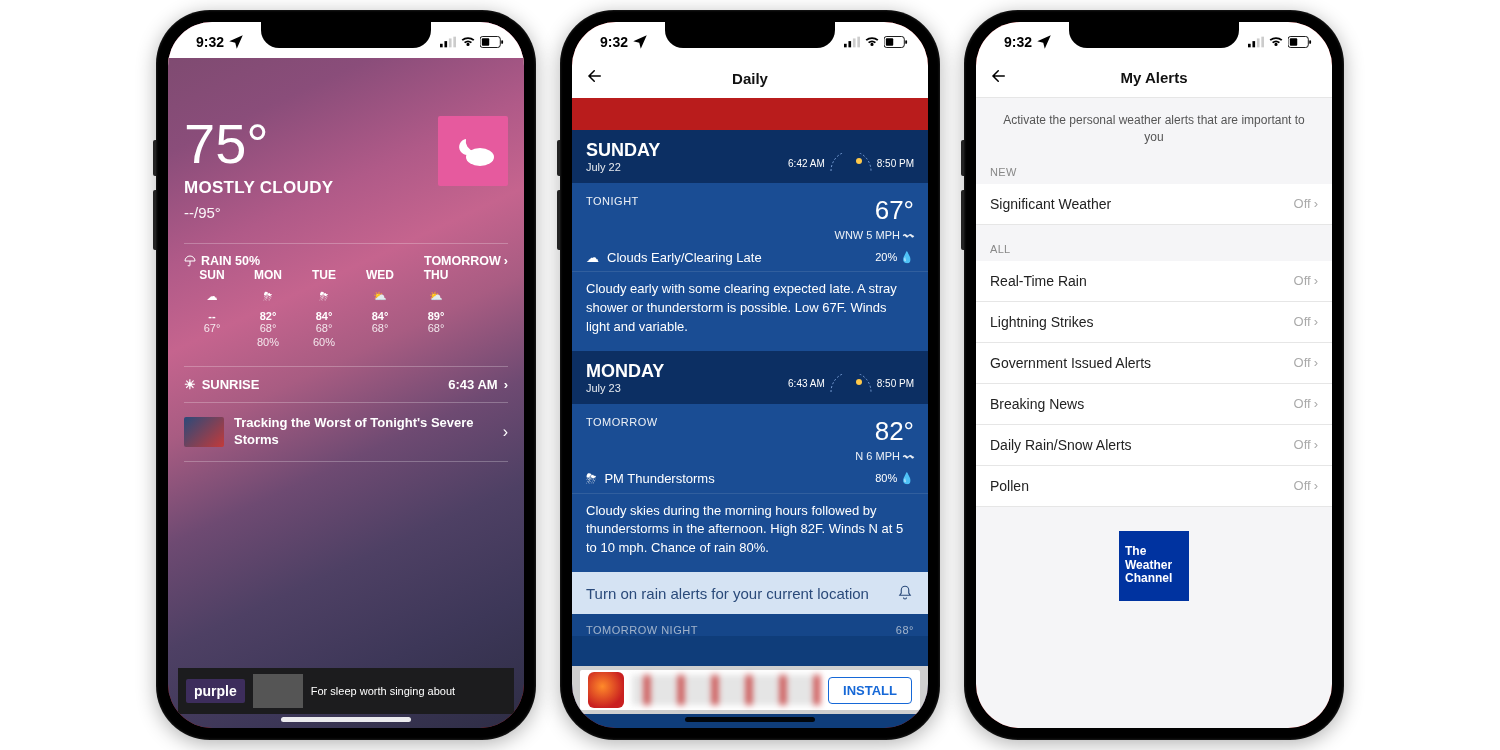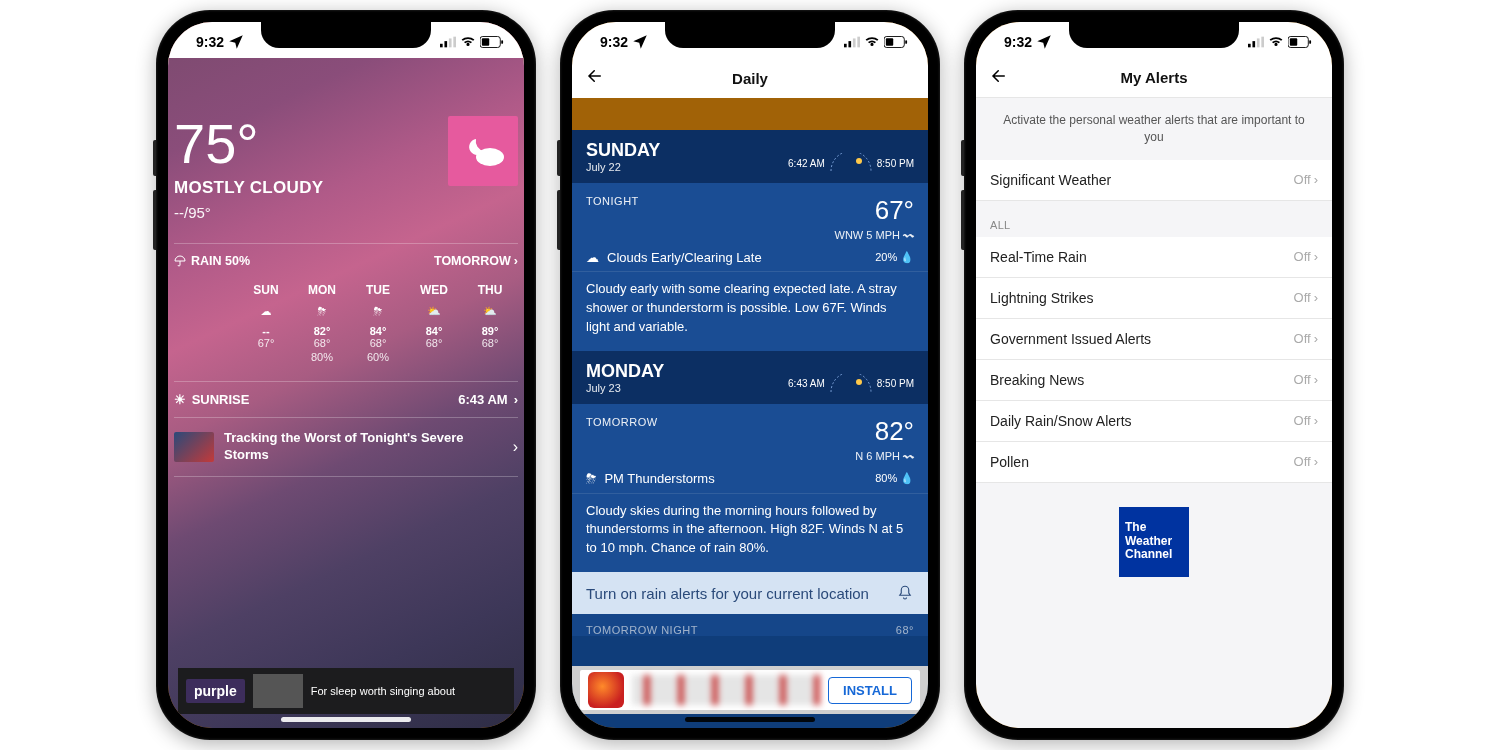--- a/index.html
+++ b/index.html
@@ -31,21 +31,21 @@
     border-radius:2px 0 0 2px;
   }
   .phone::before { top:130px; height:36px; }
   .phone::after  { top:180px; height:60px; }
   .screen {
     width: 100%;
     height: 100%;
     border-radius: 44px;
     overflow: hidden;
     position: relative;
-    background: #a16207;
+    background: #b91c1c;
   }
   .notch {
     position: absolute;
     top: 0;
     left: 50%;
     transform: translateX(-50%);
     width: 170px;
     height: 26px;
     background: #000;
     border-radius: 0 0 18px 18px;
@@ -83,32 +83,32 @@
         #c5648e 38%, #a85c82 48%, #6e4a72 60%,
         #4e4064 72%, #3d3758 85%, #2e2d45 100%);
   }
   .s1 .statusbar { color:#000; background:#fff; }
   .s1 .topbar {
     background:#fff; height:40px;
     display:flex; align-items:center; justify-content:space-between;
     padding:0 14px;
   }
   .s1 .loc { display:flex; align-items:center; gap:4px; font-weight:600; font-size:15px; color:#222;}
-  .s1-content { position:relative; z-index:10; padding:18px 6px; color:#fff; }
+  .s1-content { position:relative; z-index:10; padding:18px 16px; color:#fff; }
   .s1 .temp-row { display:flex; justify-content:space-between; align-items:flex-start; }
   .s1 .temp { font-size:56px; font-weight:300; line-height:1; }
   .s1 .cond { font-size:17px; font-weight:600; letter-spacing:.3px; margin-top:6px; }
   .s1 .hi-lo { font-size:15px; margin-top:6px; opacity:.95;}
   .s1 .weather-tile {
     width:70px; height:70px; background:#e65a9e;
     border-radius:2px; display:flex; align-items:center; justify-content:center;
   }
   .s1 .divider { border-top:1px solid rgba(255,255,255,.25); margin:22px 0 10px; }
   .s1 .pill-row { display:flex; justify-content:space-between; align-items:center; font-size:12.5px; font-weight:600;}
-  .s1 .forecast-row { display:flex; justify-content:flex-end; margin-top:15px; }
+  .s1 .forecast-row { display:flex; justify-content:flex-start; margin-top:0; }
   .s1 .day-col { text-align:center; font-size:11px; width:56px; }
   .s1 .day-col .dn { font-weight:600; font-size:12px; }
   .s1 .day-col .ic { margin:4px 0; height:20px; display:flex;align-items:center;justify-content:center;}
   .s1 .day-col .hi { font-weight:600; }
   .s1 .day-col .lo { opacity:.85; }
   .s1 .day-col .rn { opacity:.85; margin-top:2px;}
   .s1 .sunrise-row {
     display:flex; justify-content:space-between; align-items:center;
     font-size:13px; font-weight:600; padding:10px 0;
     border-top:1px solid rgba(255,255,255,.25);
@@ -501,20 +501,21 @@
     <div class="topbar3">
       <svg class="back-arrow3 icon-svg" viewBox="0 0 24 24">
           <path d="M19 12H5m6-7l-7 7 7 7" fill="none" stroke="#000" stroke-width="2" stroke-linecap="round"></path>
         </svg>
       <span class="title3">My Alerts</span>
     </div>
 
     <div class="body3">
       <div class="subtitle">Activate the personal weather alerts that are important to you</div>
 
+      <div class="section-label">NEW</div>
       <div class="alert-row">
         <span>Significant Weather</span>
         <span class="alert-state">
             <span>Off</span>
             <span>›</span>
           </span>
       </div>
 
       <div class="section-label" style="margin-top:12px;">ALL</div>
       <div class="alert-row">

